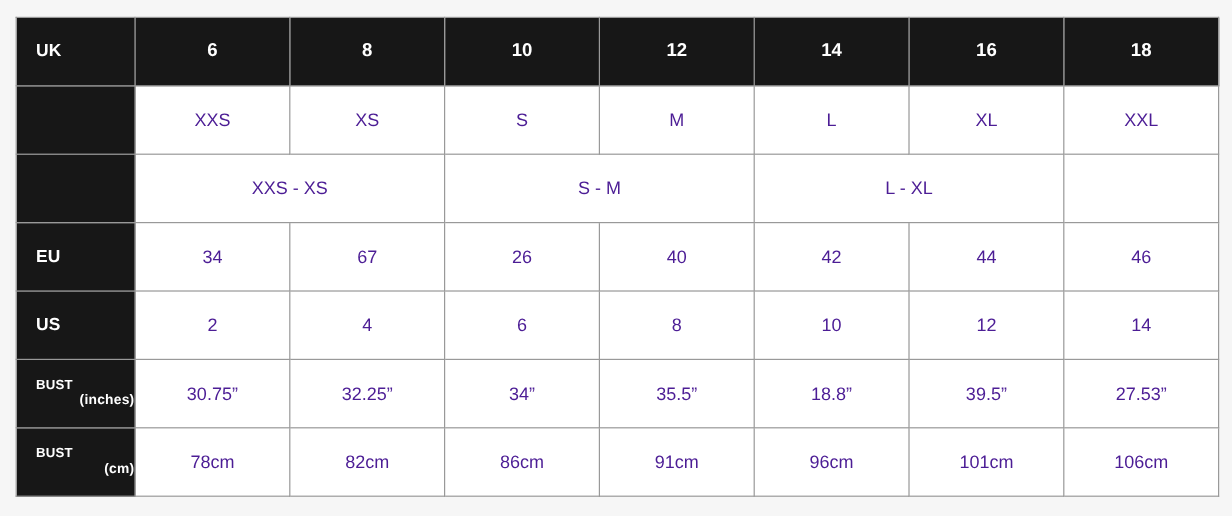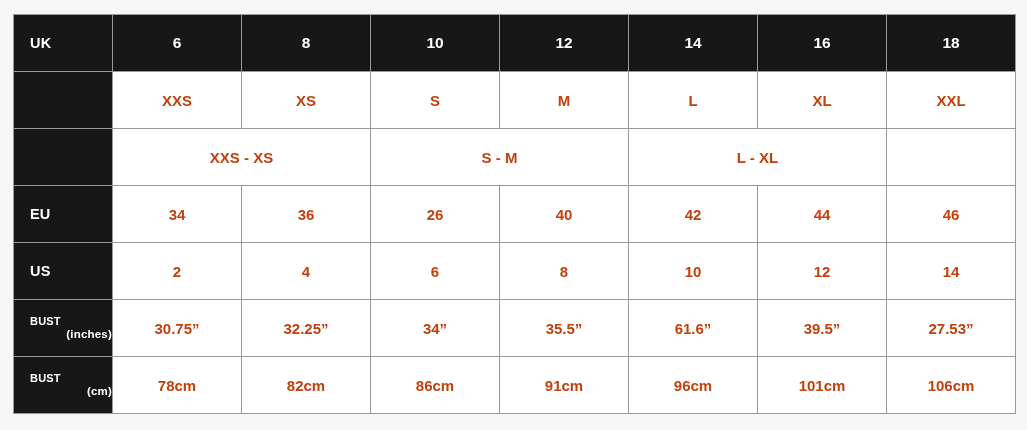--- a/index.html
+++ b/index.html
@@ -27,22 +27,22 @@
   }
   col.label-col { width: 99px; }
   col.data-col  { width: 129px; }
   td, th {
     border: 1.5px solid #999999;
     height: 57px;
     box-sizing: border-box;
     text-align: center;
     vertical-align: middle;
     font-size: 15px;
-    font-weight: 700;
-    color: #c2410c;
+    font-weight: 400;
+    color: #4c1d95;
     background: #ffffff;
     padding: 0;
   }
   .dark {
     background: #171717;
     color: #ffffff;
     font-weight: 700;
   }
   th.head-val {
     font-size: 15.5px;
@@ -109,21 +109,21 @@
         <td class="dark row-label"></td>
         <td colspan="2">XXS - XS</td>
         <td colspan="2">S - M</td>
         <td colspan="2">L - XL</td>
         <td></td>
       </tr>
 
       <tr>
         <td class="dark row-label">EU</td>
         <td>34</td>
-        <td>36</td>
+        <td>67</td>
         <td>26</td>
         <td>40</td>
         <td>42</td>
         <td>44</td>
         <td>46</td>
       </tr>
 
       <tr>
         <td class="dark row-label">US</td>
         <td>2</td>
@@ -137,21 +137,21 @@
 
       <tr>
         <td class="dark row-label">
           <span class="main">BUST</span>
           <span class="sub">(inches)</span>
         </td>
         <td>30.75”</td>
         <td>32.25”</td>
         <td>34”</td>
         <td>35.5”</td>
-        <td>61.6”</td>
+        <td>18.8”</td>
         <td>39.5”</td>
         <td>27.53”</td>
       </tr>
 
       <tr>
         <td class="dark row-label">
           <span class="main">BUST</span>
           <span class="sub">(cm)</span>
         </td>
         <td>78cm</td>

